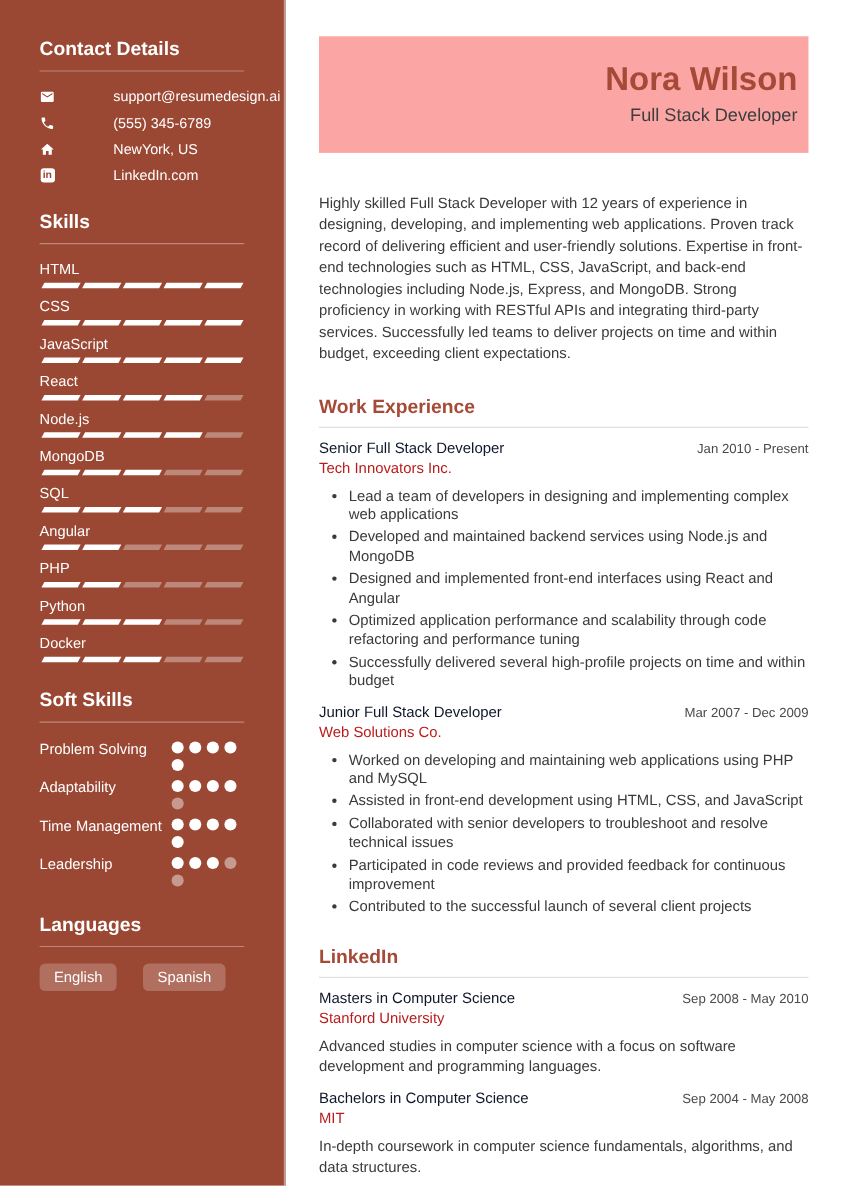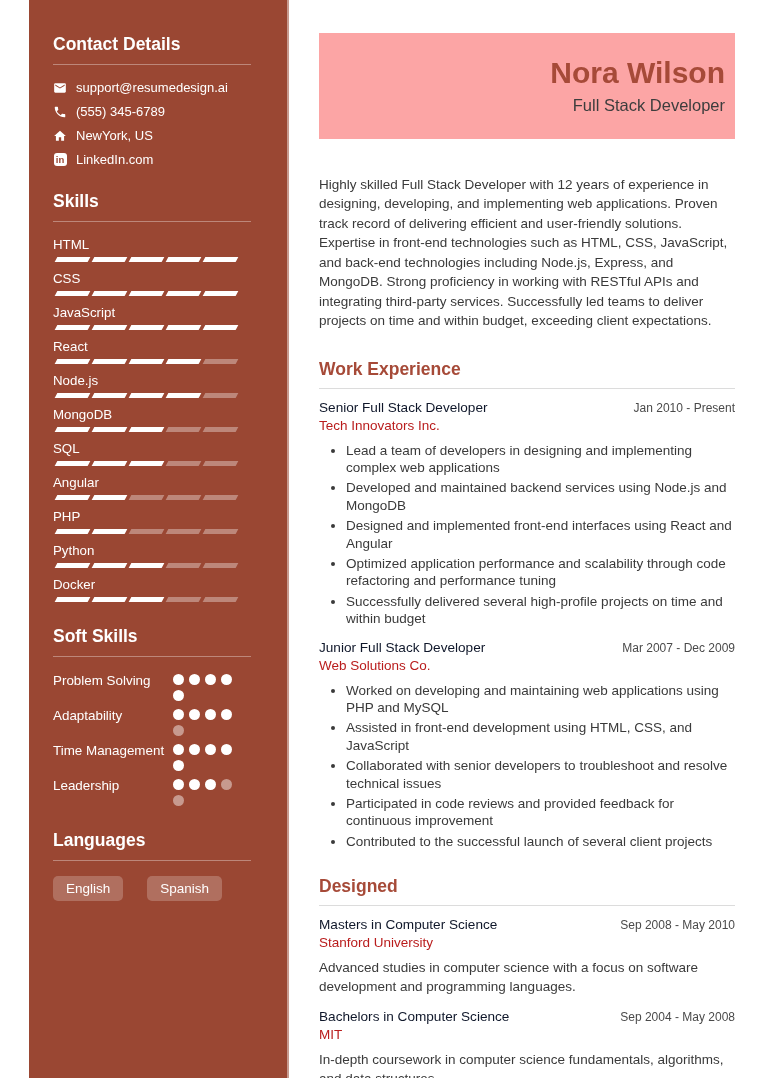--- a/index.html
+++ b/index.html
@@ -8,31 +8,30 @@
     font-family:"Liberation Sans", sans-serif;
     background:#ffffff;
     -webkit-font-smoothing:antialiased;
   }
   .page{display:flex;width:768px;height:1078px;overflow:hidden;}
 
   
   .sidebar{
     width:260px;min-width:260px;box-sizing:border-box;
     background:#9A4733;color:#fff;
-    padding:34px 36px 20px 24px;
+    padding:34px 36px 20px 36px;
     border-right:2px solid rgba(255,255,255,0.45);
-    margin-left:29px;
   }
   .side-section{margin-bottom:24px;}
   .side-heading{
     font-size:17.5px;font-weight:bold;color:#fff;
     padding-bottom:9px;margin:0 0 15px 0;
     border-bottom:1px solid rgba(255,255,255,0.35);
   }
-  .contact-row{display:flex;align-items:center;margin-bottom:9px;font-size:13px;}
+  .contact-row{display:flex;align-items:center;margin-bottom:9px;font-size:13px;gap:44px;}
   .contact-row .cicon{width:14px;height:14px;margin-right:9px;flex:0 0 14px;display:inline-flex;align-items:center;justify-content:center;}
   .contact-row svg{width:14px;height:14px;fill:#ffffff;display:block;}
   .li-badge{
     width:13px;height:13px;background:#fff;color:#9A4733;border-radius:3px;
     font-size:9.5px;font-weight:bold;display:inline-flex;align-items:center;justify-content:center;line-height:1;
   }
 
   
   .skill-item{margin-bottom:9px;}
   .skill-label{font-size:13.3px;margin-bottom:5px;}
@@ -333,21 +332,21 @@
               <li>Assisted in front-end development using HTML, CSS, and JavaScript</li>
               <li>Collaborated with senior developers to troubleshoot and resolve technical issues</li>
               <li>Participated in code reviews and provided feedback for continuous improvement</li>
               <li>Contributed to the successful launch of several client projects</li>
             </ul>
           </div>
         </div>
     </div>
 
     <div class="section">
-      <div class="section-heading">Designed</div>
+      <div class="section-heading">LinkedIn</div>
       <div id="education-entries">
           <div class="entry">
             <div class="entry-head">
               <span class="entry-title">Masters in Computer Science</span>
               <span class="entry-dates">Sep 2008 - May 2010</span>
             </div>
             <div class="entry-sub">Stanford University</div>
             <div class="entry-desc">Advanced studies in computer science with a focus on software development and programming languages.</div>
           </div>
           <div class="entry">

